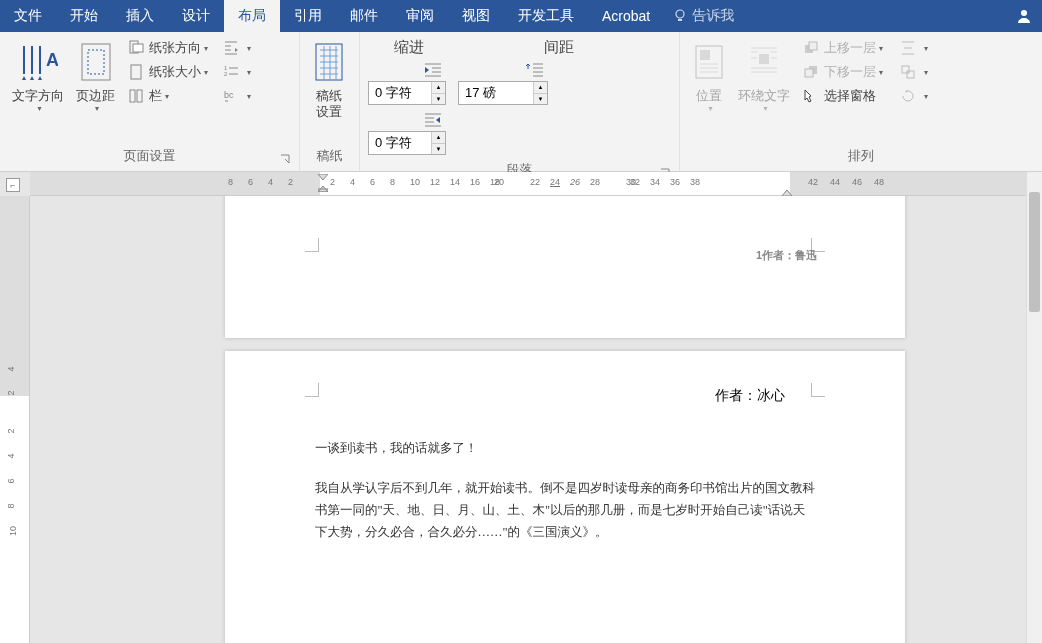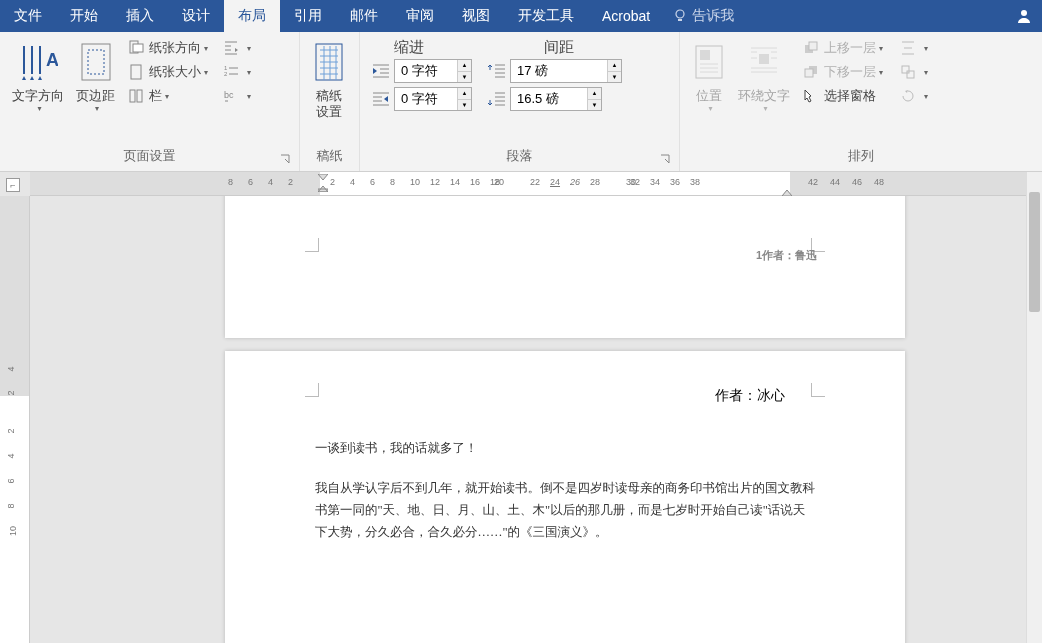--- a/index.html
+++ b/index.html
@@ -21,21 +21,21 @@
 .big-btn .ico { height: 48px; display: flex; align-items: center; justify-content: center; }
 .big-btn .lbl { text-align: center; line-height: 16px; margin-top: 2px; }
 
 .small-btn { display: flex; align-items: center; cursor: pointer; font-size: 13px; color: #444; padding: 2px 4px; margin: 1px 0; white-space: nowrap; }
 .small-btn .ico { width: 18px; height: 18px; margin-right: 4px; display: inline-flex; align-items: center; justify-content: center; }
 .small-btn.disabled { color: #b0b0b0; }
 .dd { margin-left: 3px; font-size: 8px; color: #666; }
 
 .col { display: flex; flex-direction: column; margin: 0 2px; }
 
-.spin-row { display: flex; align-items: center; margin: 2px 0; }
+.spin-row { display: flex; align-items: flex-end; margin: 2px 0; flex-direction: column; }
 .spin-label { font-size: 15px; color: #444; width: 36px; }
 .spin-ico { width: 26px; height: 22px; display: inline-flex; align-items: center; justify-content: center; }
 .spin-input { width: 78px; height: 24px; border: 1px solid #ababab; background: #fff; font-size: 13px; padding: 0 18px 0 6px; }
 .spin-wrap { position: relative; display: inline-block; }
 .spin-btns { position: absolute; right: 1px; top: 1px; width: 14px; height: 22px; display: flex; flex-direction: column; }
 .spin-btns div { flex: 1; display: flex; align-items: center; justify-content: center; font-size: 6px; background: #f0f0f0; border-left: 1px solid #ccc; cursor: pointer; }
 .spin-btns div:first-child { border-bottom: 1px solid #ccc; }
 
 .doc-area { position: absolute; top: 172px; left: 0; right: 0; bottom: 0; background: #e6e6e6; overflow: hidden; }
 .ruler-corner { position: absolute; left: 6px; top: 6px; width: 14px; height: 14px; border: 1px solid #999; background: #fff; font-size: 9px; display: flex; align-items: center; justify-content: center; color: #666; }
@@ -240,33 +240,21 @@
           </div>
         </div>
         <div class="col" style="margin-left:10px">
           <div class="spin-row">
             <span class="spin-ico">
                 <svg width="20" height="16">
                   <path d="M8 2h10M8 6h10M8 10h10M8 14h10" stroke="#888"></path>
                   <path d="M3 2v5M1 4l2-2 2 2" stroke="#2b579a" fill="none"></path>
                 </svg>
               </span>
-            <span class="spin-wrap"><input class="spin-input" style="width: 112px;" value="17 磅"><div class="spin-btns">
-                  <div>▲</div>
-                  <div>▼</div>
-                </div></span>
-          </div>
-          <div class="spin-row">
-            <span class="spin-ico">
-                <svg width="20" height="16">
-                  <path d="M8 2h10M8 6h10M8 10h10M8 14h10" stroke="#888"></path>
-                  <path d="M3 9v5M1 12l2 2 2-2" stroke="#2b579a" fill="none"></path>
-                </svg>
-              </span>
-            <span class="spin-wrap"><input class="spin-input" style="width: 92px;" value="16.5 磅"><div class="spin-btns">
+            <span class="spin-wrap"><input class="spin-input" style="width: 90px;" value="17 磅"><div class="spin-btns">
                   <div>▲</div>
                   <div>▼</div>
                 </div></span>
           </div>
         </div>
       </div>
     </div>
     <div class="group-label"><span>段落</span>
       <svg class="launcher" viewBox="0 0 12 12">
           <path d="M2 2h8v8M6 6l4 4" stroke="#888" fill="none"></path>

